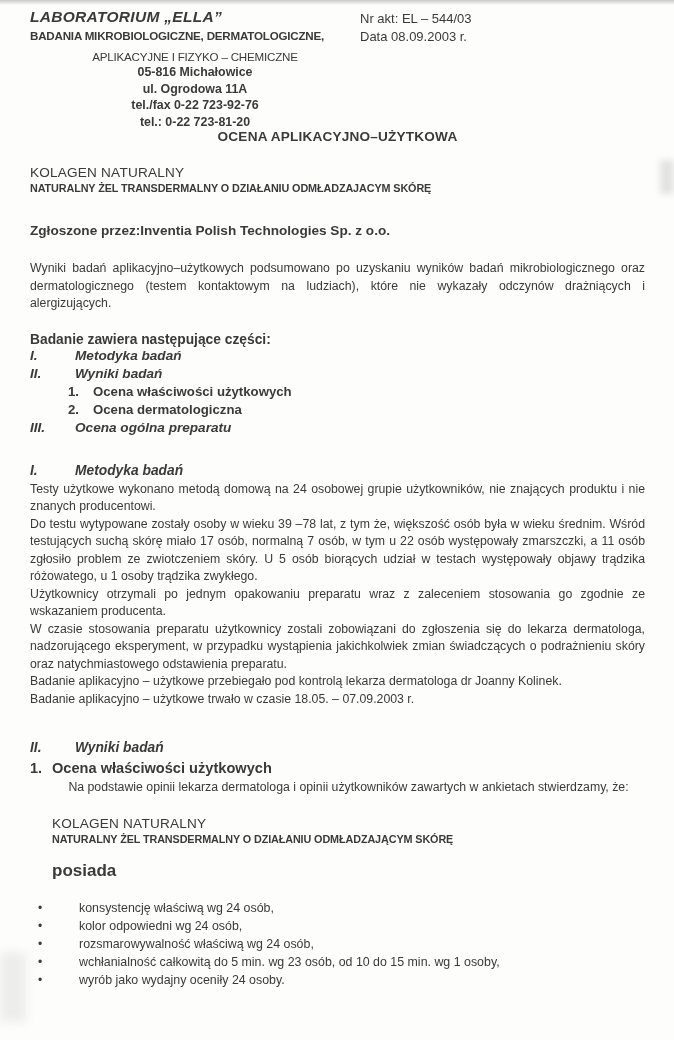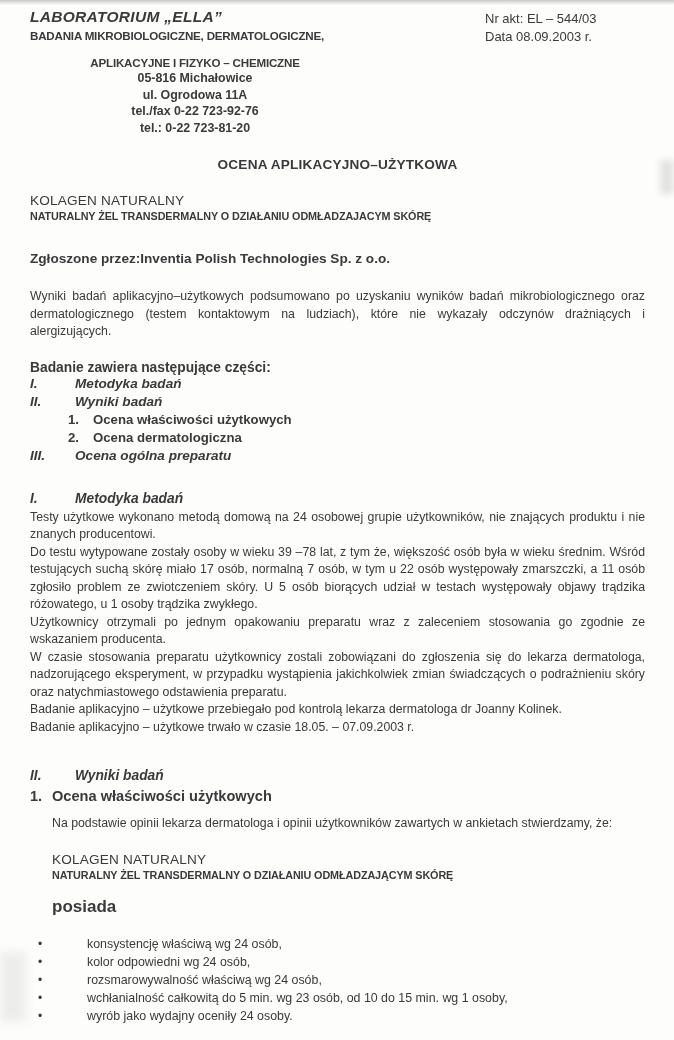--- a/index.html
+++ b/index.html
@@ -17,30 +17,30 @@
   .scan-top{position:absolute;top:0;left:0;width:100%;height:5px;
     background:linear-gradient(#c9c9c9,rgba(230,230,230,0));}
   .scan-mark-right{position:absolute;top:160px;right:0;width:14px;height:34px;
     background:#e3e3e1;filter:blur(3px);}
   .scan-smudge-bl{position:absolute;top:952px;left:0;width:26px;height:70px;
     background:#ededeb;filter:blur(5px);}
 
   .content{position:relative;padding:8px 29px 0 30px;}
 
   
-  .hdr{display:flex;justify-content:space-between;align-items:flex-start;}
+  .hdr{display:flex;align-items:flex-start;}
   .hdr-left{width:330px;text-align:center;}
   .lab-name{font-size:15.5px;font-weight:bold;font-style:italic;text-align:left;letter-spacing:.3px;}
   .hdr-sub1{font-size:11.6px;font-weight:bold;text-align:left;margin-top:3px;letter-spacing:-0.2px;}
-  .hdr-sub2{font-size:11.6px;font-weight:bold;margin-top:14px;letter-spacing:-0.2px;}
+  .hdr-sub2{font-size:11.6px;font-weight:normal;margin-top:8px;letter-spacing:-0.2px;}
   .hdr-addr{font-size:12.4px;margin-top:2px;line-height:14.6px;font-weight:bold;}
   .hdr-right{font-size:13px;line-height:18px;padding-top:2px;width:160px;}
 
   
-  .doc-title{text-align:center;font-size:13.6px;font-weight:bold;margin-top:22px;letter-spacing:.2px;}
+  .doc-title{text-align:center;font-size:13.6px;font-weight:bold;letter-spacing:.2px;}
 
   
   .product1{margin-top:21px;}
   .product-name{font-size:13.6px;font-weight:normal;letter-spacing:.2px;}
   .product-sub{font-size:10.8px;font-weight:bold;margin-top:2px;letter-spacing:-0.1px;}
 
   
   .submitted{margin-top:29px;font-size:13.6px;font-weight:bold;display:flex;}
   .submitted .val{}
 
@@ -57,31 +57,31 @@
   .toc-sub .num{margin-left:38px;width:25px;}
 
   
   .sec-heading{display:flex;font-size:13.8px;font-weight:bold;font-style:italic;}
   .sec-heading .num{width:45px;}
   .sec1{margin-top:26px;margin-bottom:3px;}
   .sec2{margin-top:32px;}
 
   .sub1-heading{display:flex;font-size:14.6px;font-weight:bold;margin-top:5px;}
   .sub1-heading .num{width:22px;}
-  .lead{margin-left:22px;margin-top:11px;text-align:left;}
+  .lead{margin-left:22px;margin-top:3px;text-align:center;}
 
   
   .product2{margin-left:22px;margin-top:19px;}
   .posiada{margin-left:22px;margin-top:16px;font-size:17px;font-weight:bold;}
 
   
   .bullets{margin-top:18px;}
   .bullet-row{display:flex;font-size:12.4px;line-height:18px;}
   .bullet-row .dot{width:14px;margin-left:8px;font-size:12px;}
-  .bullet-row .txt{margin-left:8px;padding-left:27px;}
+  .bullet-row .txt{margin-left:0;padding-left:27px;}
 </style>
 </head>
 <body>
 
 <div class="page">
   <div class="scan-top"></div>
   <div class="scan-mark-right"></div>
   <div class="scan-smudge-bl"></div>
 
   <div class="content">

